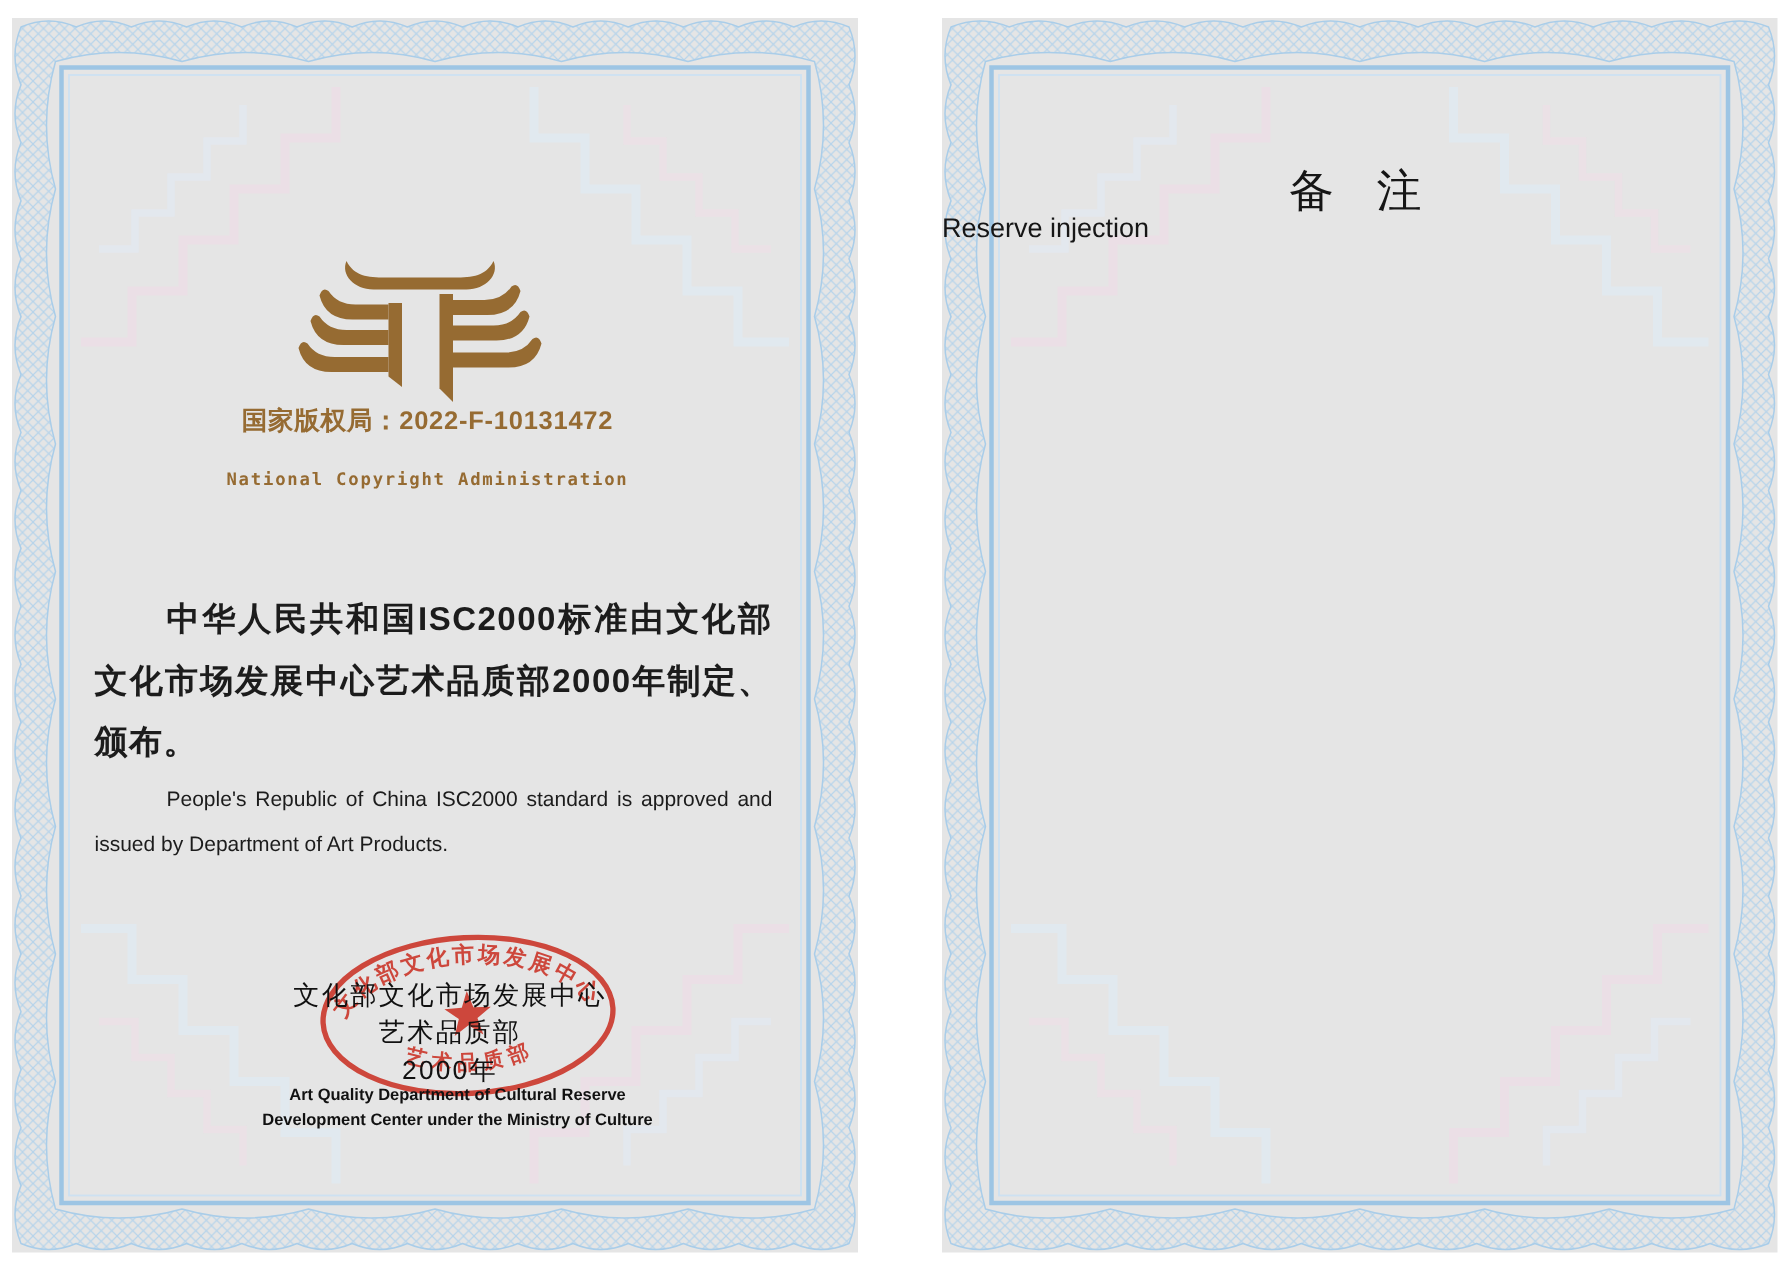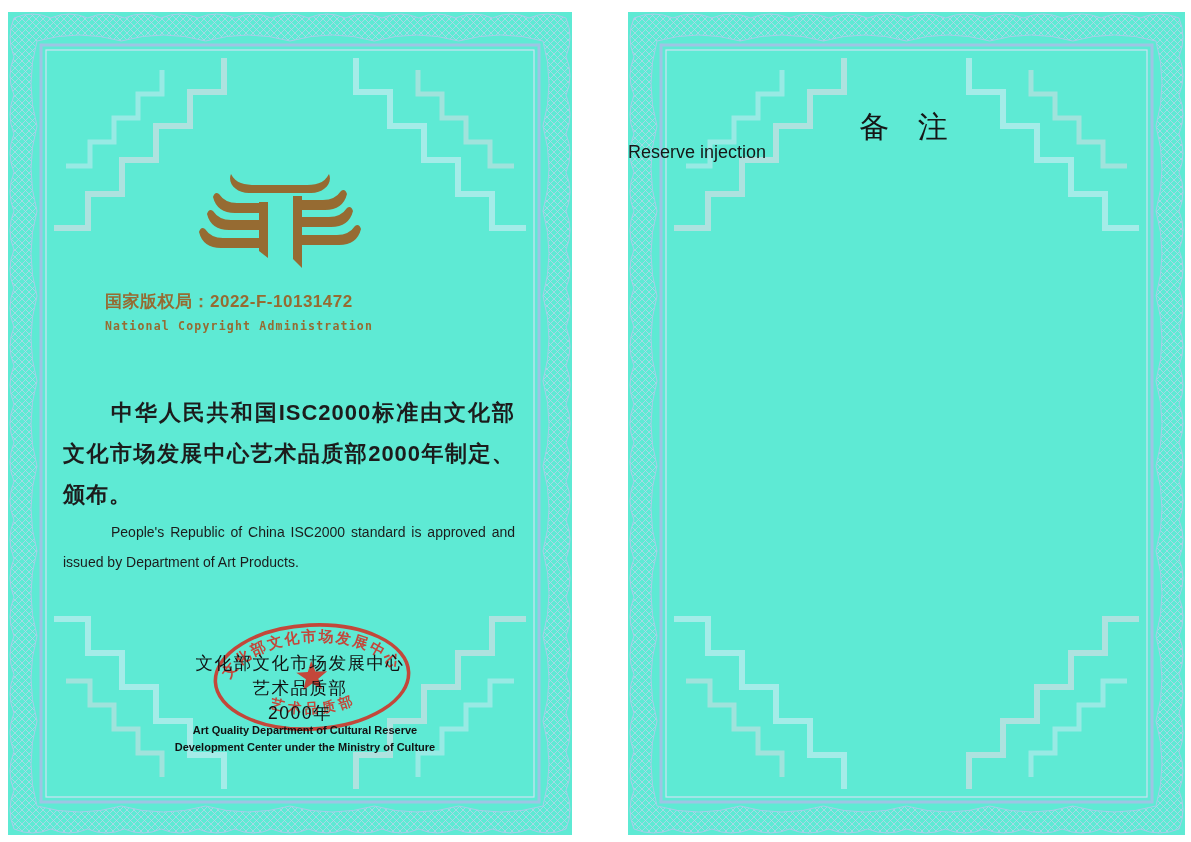--- a/index.html
+++ b/index.html
@@ -1,27 +1,27 @@
 <!DOCTYPE html>
 <html><head>
 <meta charset="utf-8">
 <style>
   html,body{margin:0;padding:0;background:#ffffff;}
   .canvas{position:relative;width:1191px;height:842px;background:#ffffff;overflow:hidden;
           font-family:"Liberation Sans",sans-serif;color:#1c1c1c;}
-  .page{position:absolute;top:12px;height:823px;background:#5eead4;}
+  .page{position:absolute;top:12px;height:823px;background:#e5e5e5;}
   .page.left{left:8px;width:564px;}
   .page.right{left:628px;width:557px;}
   .border-svg{position:absolute;left:0;top:0;width:100%;height:100%;pointer-events:none;}
 
   
   .emblem{position:absolute;left:187px;top:158px;width:170px;height:100px;}
-  .reg-block{position:absolute;left:97px;top:278px;width:360px;text-align:left;color:#966b32;}
+  .reg-block{position:absolute;left:97px;top:257px;width:360px;text-align:center;color:#966b32;}
   .reg-zh{font-size:17px;font-weight:bold;letter-spacing:0.5px;}
-  .reg-en{font-size:11.5px;font-weight:bold;letter-spacing:1.2px;margin-top:6px;
+  .reg-en{font-size:11.5px;font-weight:bold;letter-spacing:1.2px;margin-top:20px;
           font-family:"DejaVu Sans Mono",monospace;}
   .body-zh{position:absolute;left:55px;top:380px;width:452px;margin:0;
            font-size:22px;line-height:41px;text-align:justify;text-justify:inter-ideograph;
            text-indent:48px;letter-spacing:1px;font-weight:700;}
   .body-en{position:absolute;left:55px;top:505px;width:452px;margin:0;
            font-size:14px;line-height:30px;text-align:justify;text-indent:48px;}
   .seal-svg{position:absolute;left:202px;top:609px;width:204px;height:112px;
             transform:rotate(-3deg);opacity:0.92;}
   .issuer-zh{position:absolute;left:112px;top:639px;width:360px;text-align:center;
              font-size:17.5px;line-height:25px;letter-spacing:1.5px;color:#111;}

